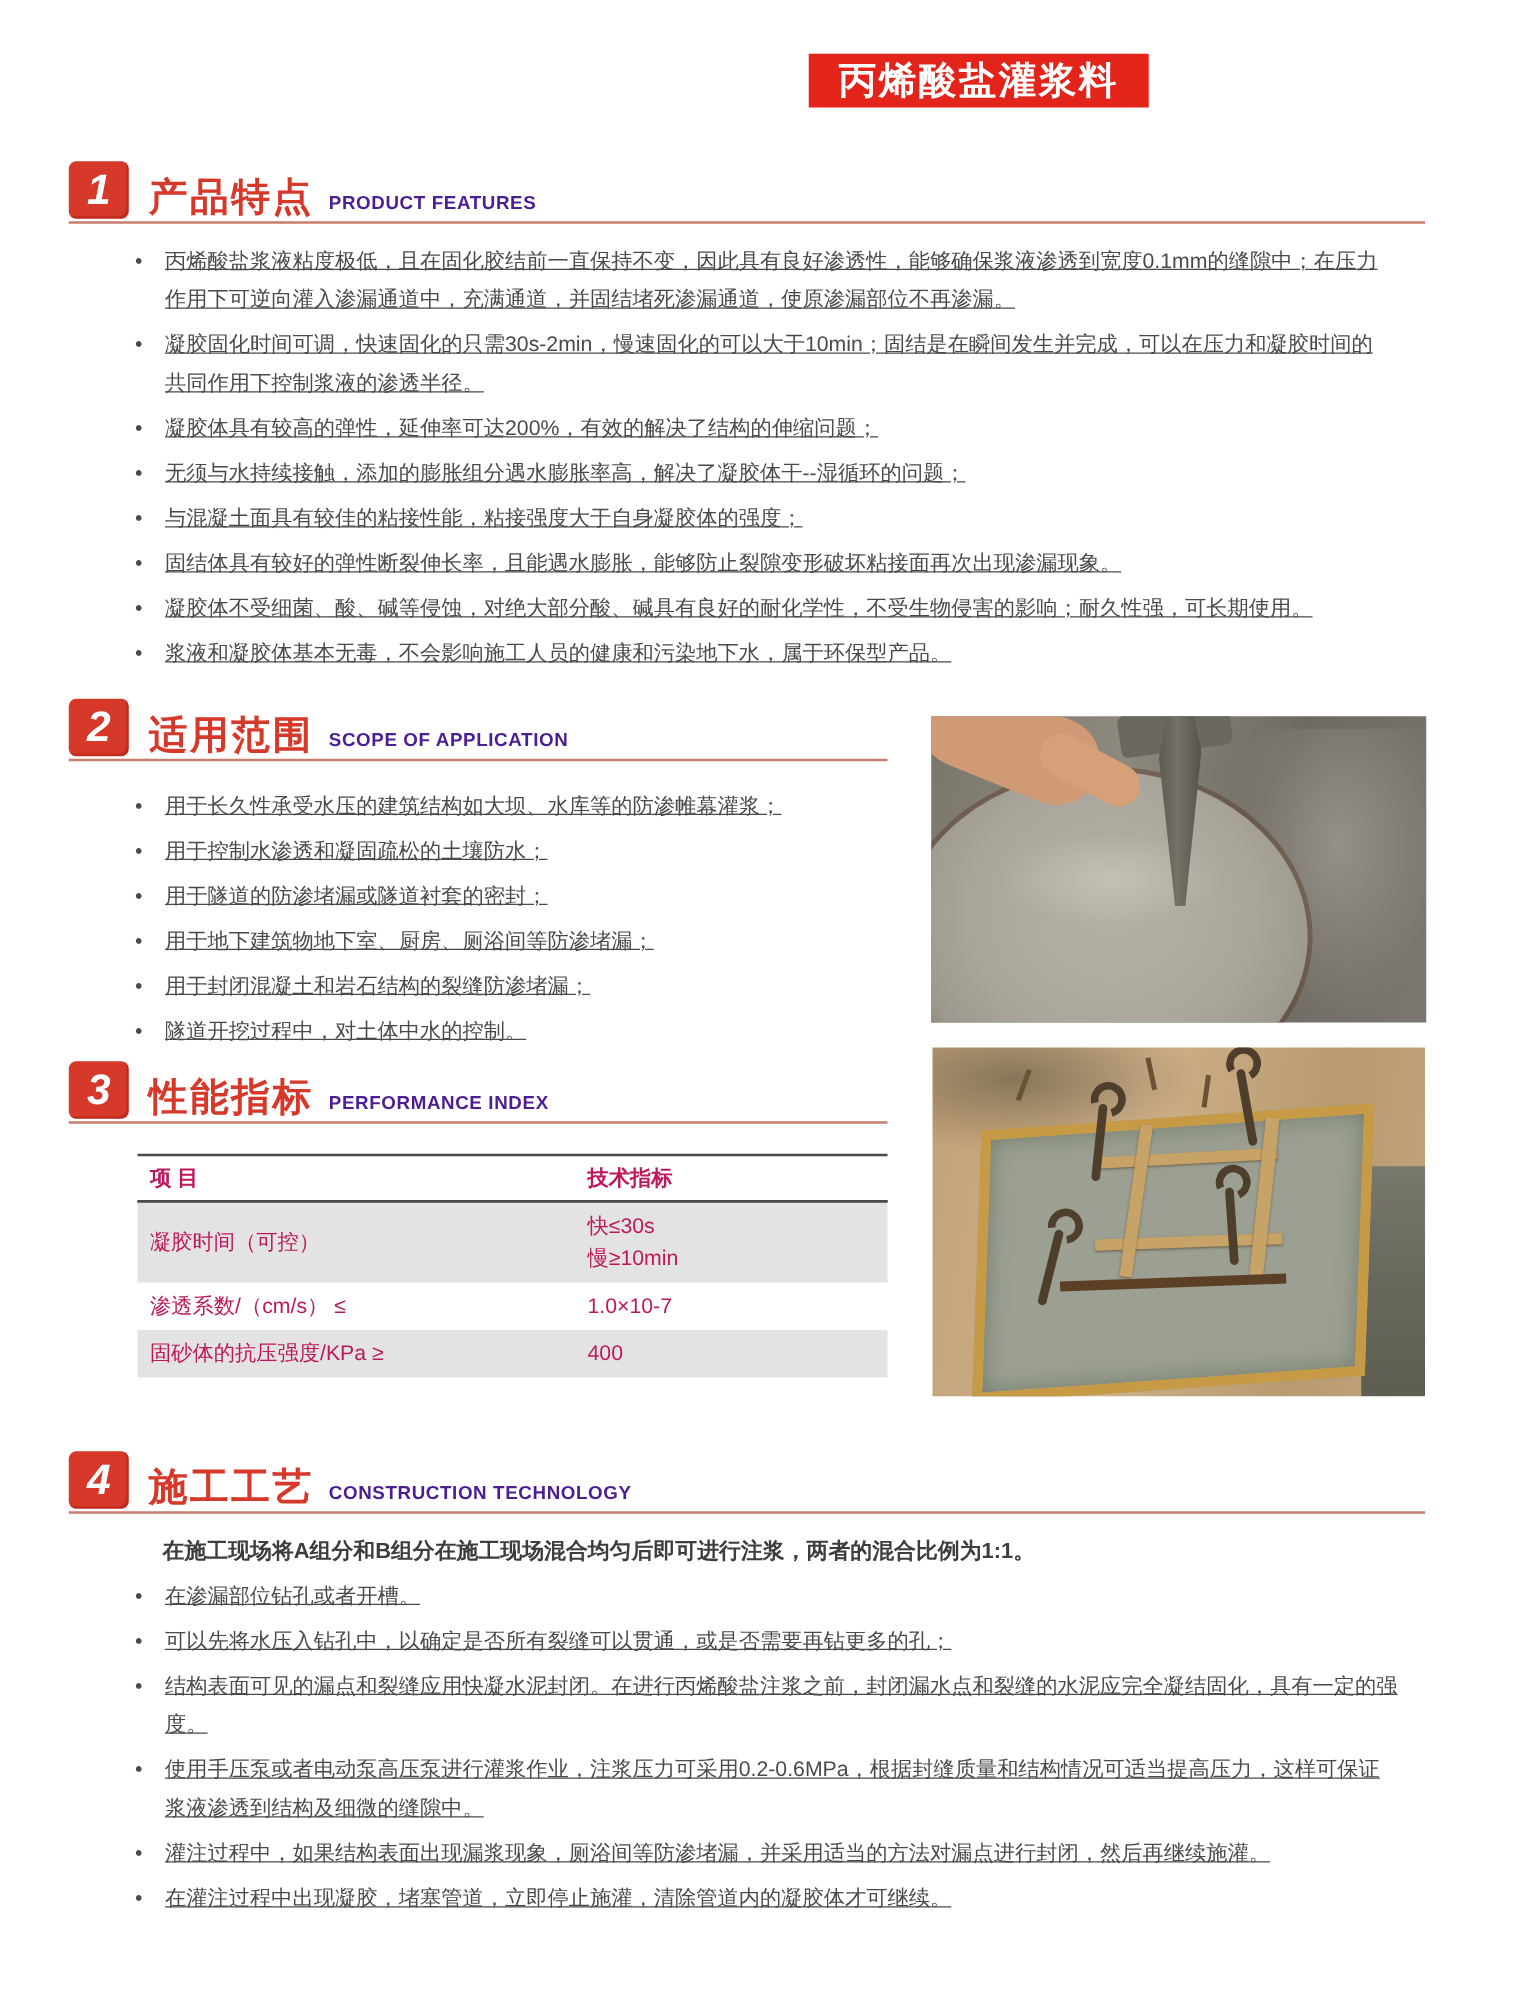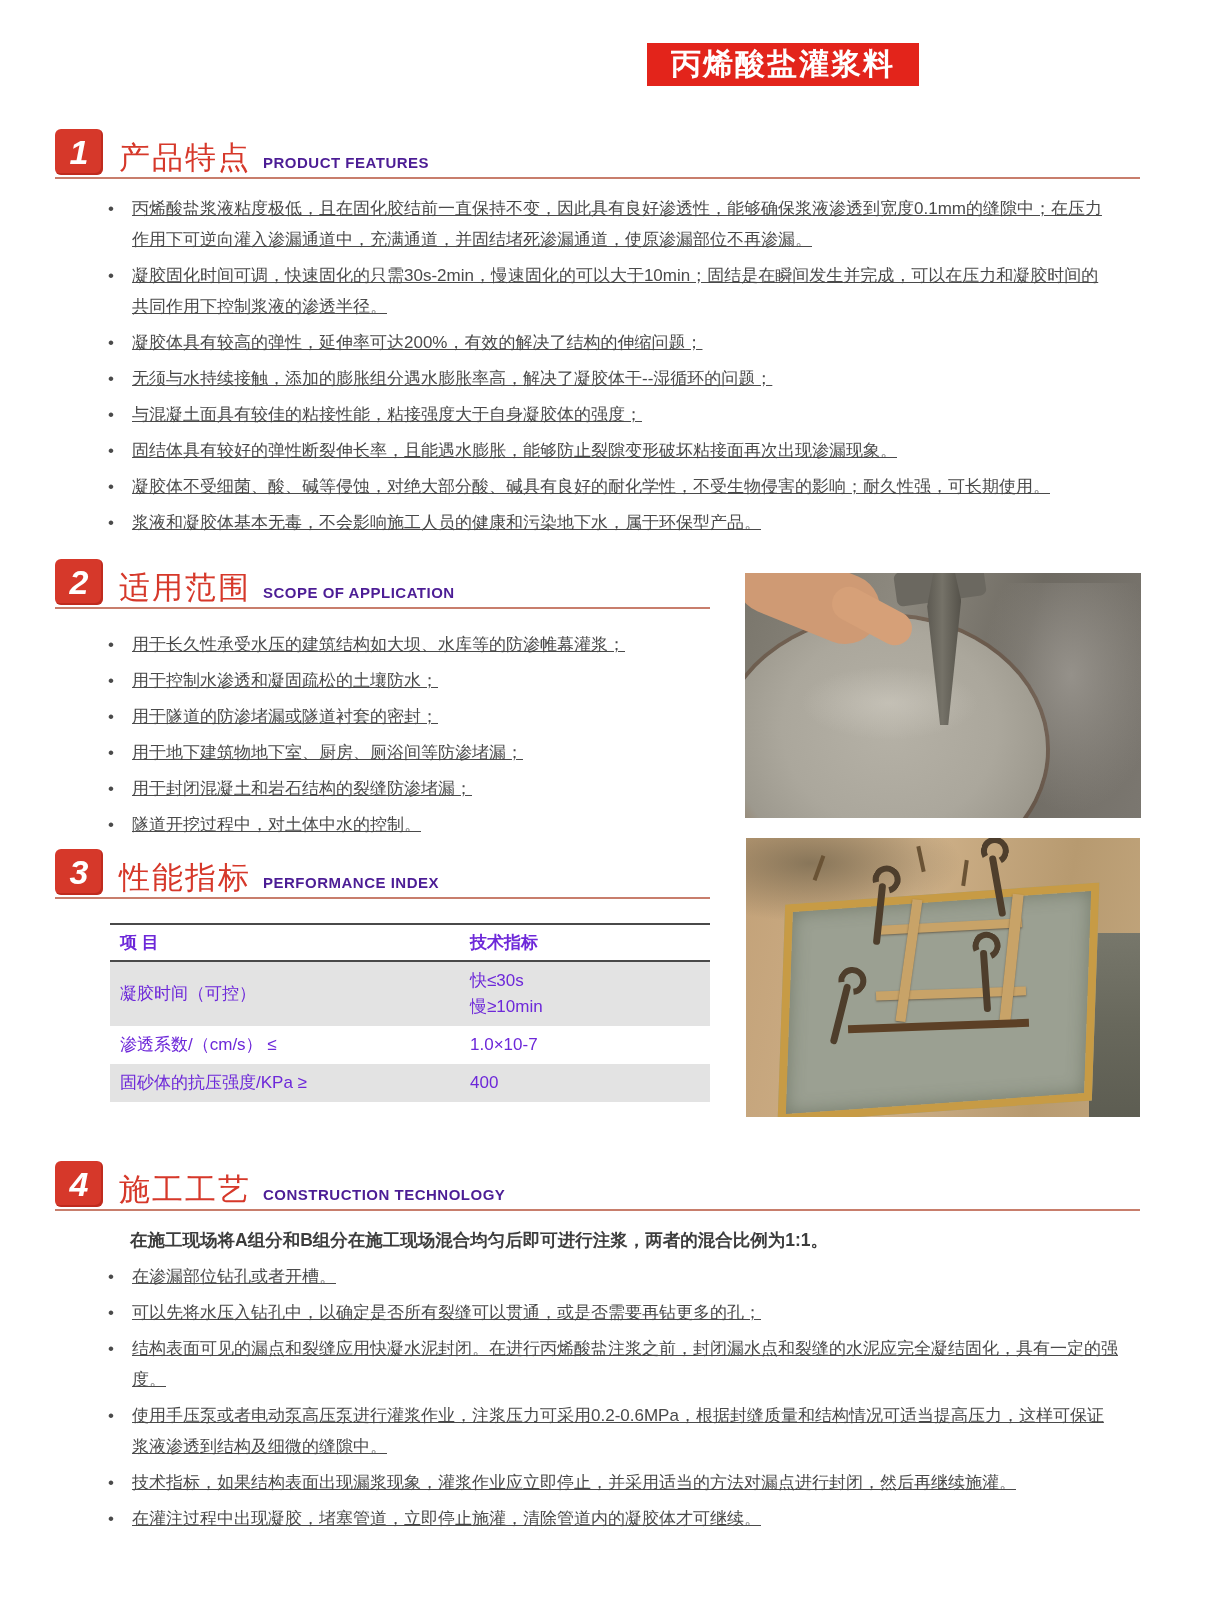--- a/index.html
+++ b/index.html
@@ -11,35 +11,35 @@
     background:#e3241b;color:#ffffff;display:flex;align-items:center;justify-content:center;
     font-size:30px;font-weight:bold;letter-spacing:2px;}
 
   
   .section{position:absolute;left:55px;}
   .sec-header{display:flex;align-items:flex-end;border-bottom:2px solid #c87e6c;padding-bottom:2px;}
   .num-box{width:48px;height:46px;background:#d6382a;border-radius:6px;flex:0 0 48px;
     color:#ffffff;font-size:34px;font-style:italic;font-weight:bold;
     display:flex;align-items:center;justify-content:center;
     box-shadow:inset -2px -2px 0 rgba(150,20,10,.35);}
-  .sec-title-cn{color:#d6382a;font-size:31px;font-weight:normal;margin-left:16px;line-height:1;
+  .sec-title-cn{color:#d6382a;font-size:31px;font-weight:bold;margin-left:16px;line-height:1;
     letter-spacing:2px;padding-bottom:2px;margin-top:16px;}
   .sec-title-en{color:#4c1d95;font-size:15px;font-weight:bold;margin-left:12px;line-height:1;
     padding-bottom:5px;letter-spacing:.5px;}
 
   
   ul.bullets{list-style:none;margin:14px 0 0 45px;padding:0;}
   ul.bullets li{position:relative;padding-left:32px;color:#4a4a4a;font-size:17px;
     line-height:31px;margin-bottom:5px;text-decoration:underline;}
   ul.bullets li::before{content:"•";position:absolute;left:8px;top:0;color:#4a4a4a;}
   .intro-line{margin:14px 0 2px 75px;color:#3d3d3d;font-size:17.5px;font-weight:bold;line-height:30px;}
 
   
   table.spec{border-collapse:collapse;margin:24px 0 0 55px;width:600px;
-    border-top:2px solid #4a4a4a;font-size:17px;color:#6d28d9;}
+    border-top:2px solid #4a4a4a;font-size:17px;color:#be185d;}
   table.spec th{font-weight:bold;text-align:left;padding:6px 10px;border-bottom:2px solid #4a4a4a;}
   table.spec td{padding:6px 10px;line-height:26px;vertical-align:middle;}
   table.spec td.val{white-space:pre-line;}
   table.spec tr.shaded{background:#e3e3e3;}
   table.spec th:first-child,table.spec td:first-child{width:330px;}
 
   
   .photo{position:absolute;overflow:hidden;}
   .photo1{left:745px;top:573px;width:396px;height:245px;
     background:linear-gradient(105deg,#7a766c 0%,#8d897f 35%,#6e6a62 65%,#7b7770 100%);}
@@ -164,21 +164,21 @@
       <div class="num-box">4</div>
       <div class="sec-title-cn">施工工艺</div>
       <div class="sec-title-en">CONSTRUCTION TECHNOLOGY</div>
     </div>
     <div class="intro-line">在施工现场将A组分和B组分在施工现场混合均匀后即可进行注浆，两者的混合比例为1:1。</div>
     <ul class="bullets" style="width:1020px;margin-top:6px;">
         <li>在渗漏部位钻孔或者开槽。</li>
         <li>可以先将水压入钻孔中，以确定是否所有裂缝可以贯通，或是否需要再钻更多的孔；</li>
         <li>结构表面可见的漏点和裂缝应用快凝水泥封闭。在进行丙烯酸盐注浆之前，封闭漏水点和裂缝的水泥应完全凝结固化，具有一定的强度。</li>
         <li>使用手压泵或者电动泵高压泵进行灌浆作业，注浆压力可采用0.2-0.6MPa，根据封缝质量和结构情况可适当提高压力，这样可保证浆液渗透到结构及细微的缝隙中。</li>
-        <li>技术指标，如果结构表面出现漏浆现象，灌浆作业应立即停止，并采用适当的方法对漏点进行封闭，然后再继续施灌。</li>
+        <li>灌注过程中，如果结构表面出现漏浆现象，厕浴间等防渗堵漏，并采用适当的方法对漏点进行封闭，然后再继续施灌。</li>
         <li>在灌注过程中出现凝胶，堵塞管道，立即停止施灌，清除管道内的凝胶体才可继续。</li>
       </ul>
   </div>
 
   <div class="photo photo1">
     <div class="p1-floor-blotch"></div>
     <div class="p1-bowl"></div>
     <div class="p1-swirl"></div>
     <div class="p1-hand"></div>
     <div class="p1-finger"></div>

